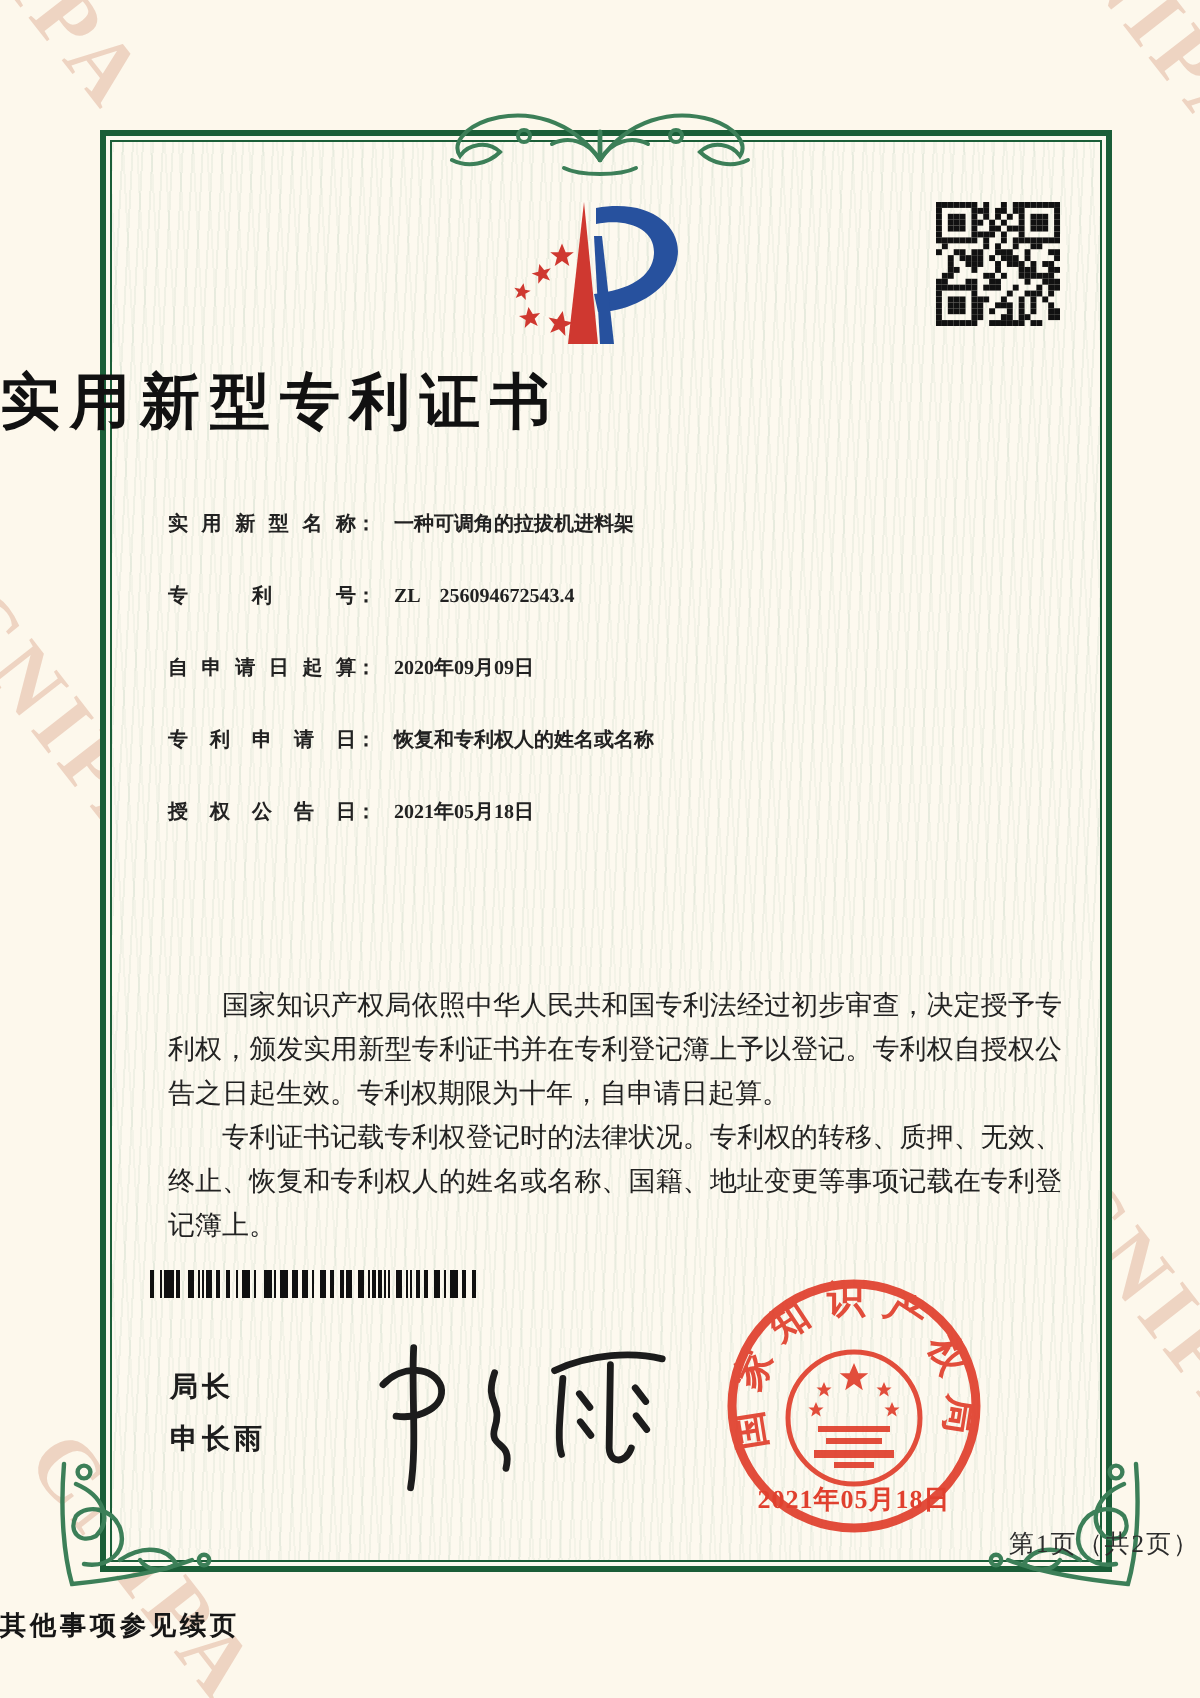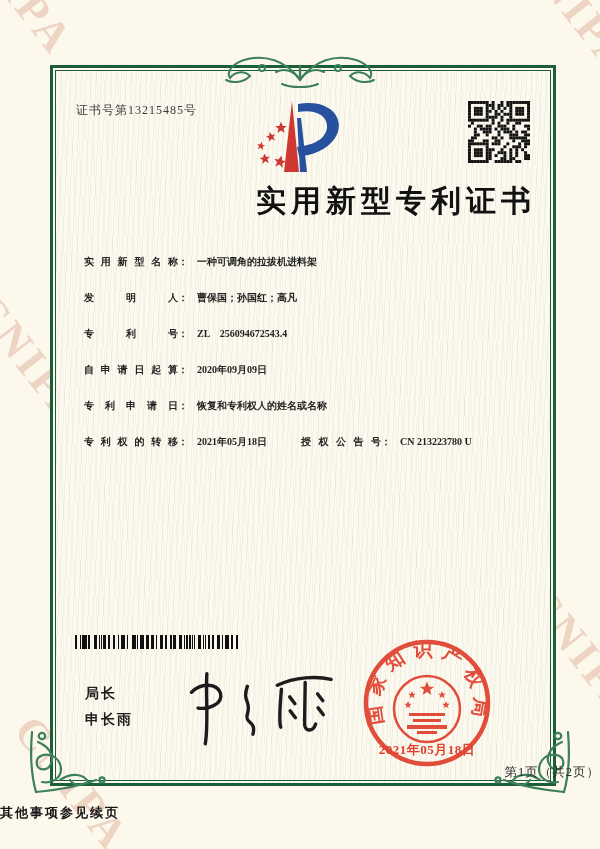--- a/index.html
+++ b/index.html
@@ -31,21 +31,21 @@
 
   .ornament-top{position:absolute;left:220px;top:42px;width:160px;height:58px;}
   .flourish{position:absolute;width:96px;height:70px;}
   .flourish.bl{left:26px;top:728px;}
   .flourish.br{right:26px;top:728px;transform:scaleX(-1);}
 
   
   .cert-no{position:absolute;left:76px;top:102px;font-size:12px;letter-spacing:1px;color:#3a3a3a;}
   .logo{position:absolute;left:243px;top:98px;width:112px;height:78px;}
   .qr{position:absolute;left:468px;top:101px;width:62px;height:62px;}
-  .title{position:absolute;left:0;top:181px;width:536px;text-align:right;
+  .title{position:absolute;left:0;top:181px;width:536px;text-align:left;
          font-size:30px;font-weight:bold;letter-spacing:5px;color:#111;}
 
   
   .rows{position:absolute;left:84px;top:255px;width:448px;font-size:10px;font-weight:600;}
   .row{position:relative;height:20px;margin-bottom:16px;white-space:nowrap;}
   .lbl{display:inline-block;width:94px;text-align:justify;text-align-last:justify;vertical-align:top;}
   .colon{display:inline-block;margin-right:9px;}
   .val{white-space:pre-wrap;}
   .grant .pair2{position:absolute;left:217px;top:0;}
   .grant .pair2 .lbl{width:80px;}
@@ -116,21 +116,20 @@
   <svg class="flourish br" viewBox="0 0 96 70">
     <g fill="none" stroke="var(--ornament-green)" stroke-width="2.2" stroke-linecap="round">
       <path d="M6,4 C4,28 6,50 10,64 C30,62 54,58 70,52"></path>
       <path d="M12,14 C26,20 30,32 22,40 C14,44 8,38 12,30 C18,24 30,26 34,36 C38,48 28,56 16,54"></path>
       <path d="M34,52 C46,44 58,46 62,54 C56,58 48,58 44,52"></path>
       <circle cx="16" cy="8" r="3.2"></circle>
         <circle cx="76" cy="52" r="2.6"></circle>
     </g>
   </svg>
 
-  <div class="cert-no">证书号第13215485号</div>
 
   <svg class="logo" viewBox="0 0 112 78">
     <defs>
       <path id="star" d="M0,-10 L2.94,-3.09 L9.51,-3.09 L4.05,1.18 L5.88,8.09 L0,4 L-5.88,8.09 L-4.05,1.18 L-9.51,-3.09 L-2.94,-3.09 Z"></path>
     </defs>
 
     <path d="M55,6 C88,0 104,22 92,40 C84,52 68,58 56,58 L54,49 C72,47 84,40 84,28 C84,16 70,11 55,14 Z" fill="var(--logo-blue)"></path>
 
     <polygon points="58,20 64,74 57,74 54,20" fill="var(--logo-blue)"></polygon>
 
@@ -390,41 +389,39 @@
       </g>
     </svg>
 
   <div class="title">实用新型专利证书</div>
 
   <div class="rows">
     <div class="row">
       <span class="lbl">实用新型名称</span><span class="colon">：</span><span class="val">一种可调角的拉拔机进料架</span>
     </div>
     <div class="row">
-      <span class="lbl">发明人</span><span class="colon">：</span><span class="val">曹保国；孙国红；高凡</span>
-    </div>
-    <div class="row">
       <span class="lbl">专利号</span><span class="colon">：</span><span class="val">ZL　256094672543.4</span>
     </div>
     <div class="row">
       <span class="lbl">自申请日起算</span><span class="colon">：</span><span class="val">2020年09月09日</span>
     </div>
     <div class="row">
       <span class="lbl">专利申请日</span><span class="colon">：</span><span class="val">恢复和专利权人的姓名或名称</span>
     </div>
     <div class="row grant">
       <span class="pair1">
-        <span class="lbl">专利权的转移</span><span class="colon">：</span><span class="val">2021年05月18日</span>
-      </span>
-      <span class="pair2">
-        <span class="lbl">授权公告号</span><span class="colon">：</span><span class="val">CN 213223780 U</span>
+        <span class="lbl">授权公告日</span><span class="colon">：</span><span class="val">2021年05月18日</span>
       </span>
     </div>
   </div>
 
+  <div class="paras">
+    <p>国家知识产权局依照中华人民共和国专利法经过初步审查，决定授予专利权，颁发实用新型专利证书并在专利登记簿上予以登记。专利权自授权公告之日起生效。专利权期限为十年，自申请日起算。</p>
+    <p>专利证书记载专利权登记时的法律状况。专利权的转移、质押、无效、终止、恢复和专利权人的姓名或名称、国籍、地址变更等事项记载在专利登记簿上。</p>
+  </div>
 
   <div class="barcode"></div>
 
   <div class="signer">
     <div>局长</div>
     <div>申长雨</div>
   </div>
 
   <svg class="autograph" viewBox="0 0 165 84">
     <g fill="none" stroke="#1c1c1c" stroke-width="3.4" stroke-linecap="round" stroke-linejoin="round" transform="rotate(-2 80 42)">

